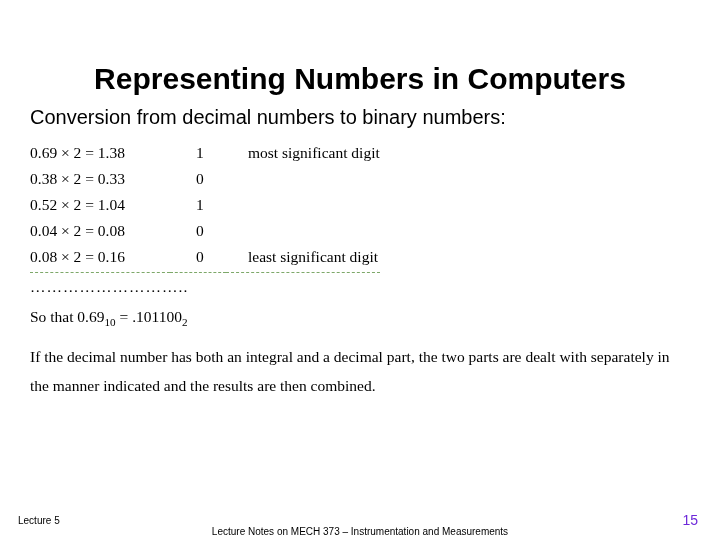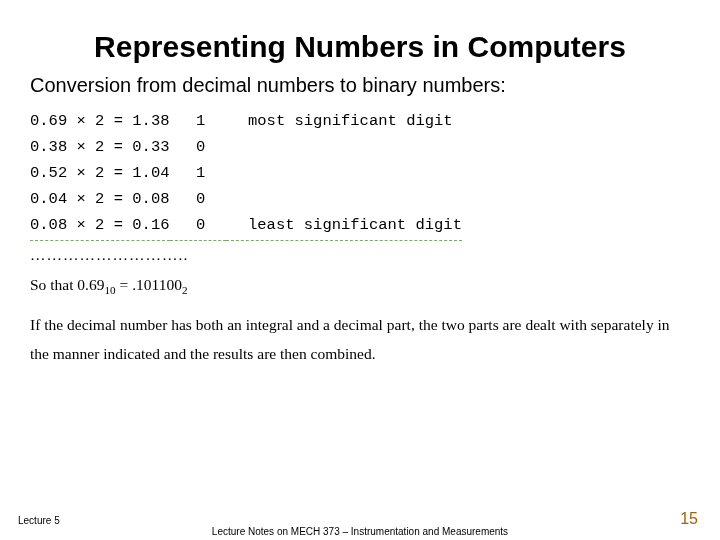--- a/index.html
+++ b/index.html
@@ -6,20 +6,21 @@
   body {
     width: 720px;
     height: 540px;
     background: #fff;
     font-family: Arial, "Helvetica Neue", Helvetica, sans-serif;
     position: relative;
     overflow: hidden;
   }
   .slide {
     padding: 26px 28px 0 28px;
+    margin-top: 32px;
   }
   .title {
     font-size: 30px;
     font-weight: bold;
     text-align: center;
     color: #000;
     margin-top: 4px;
     margin-bottom: 10px;
   }
   .subtitle {
@@ -39,21 +40,21 @@
     margin-bottom: 6px;
   }
   .sub10 { font-size: 0.72em; vertical-align: sub; line-height: 0; }
   .calc-table {
     border-collapse: collapse;
     margin-top: 2px;
   }
   .calc-table td {
     padding: 0 0 2px 0;
     vertical-align: baseline;
-    font-family: Liberation Mono, monospace;
+    font-family: Liberation Serif, serif;
     font-size: 15.5px;
   }
   .calc-table td.c-eq { width: 140px; }
   .calc-table td.c-bit { width: 56px; padding-left: 26px; }
   .calc-table td.c-note { padding-left: 22px; }
   .underline-row td {
     border-bottom: 1px dashed #7da869;
     padding-bottom: 3px;
   }
   .dots {
@@ -75,21 +76,21 @@
     left: 0;
     width: 100%;
     font-family: Arial, sans-serif;
     font-size: 10px;
     color: #000;
   }
   .footer-left { position: absolute; left: 18px; bottom: 0; }
   .footer-center { position: absolute; left: 0; right: 0; text-align: center; }
   .footer-right {
     position: absolute; right: 22px; bottom: -2px;
-    color: #a16207; font-size: 16px;
+    color: #6d28d9; font-size: 14px;
   }
 </style>
 </head>
 <body>
 
 <div class="slide">
   <h1 class="title">Representing Numbers in Computers</h1>
   <div class="subtitle">Conversion from decimal numbers to binary numbers:</div>
 
   <div class="content">

